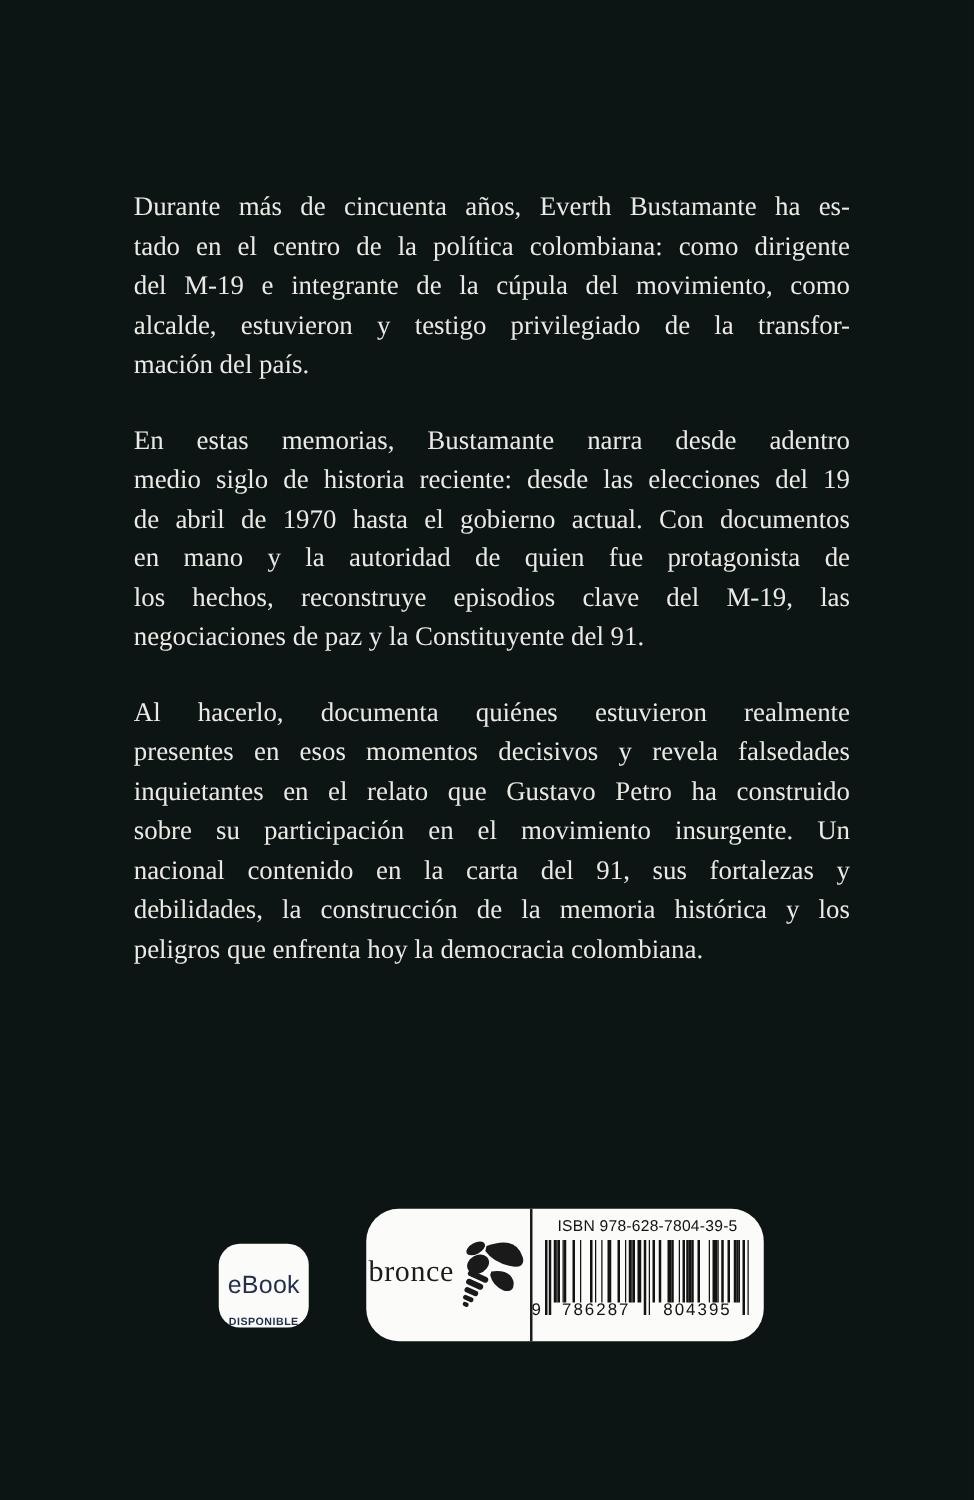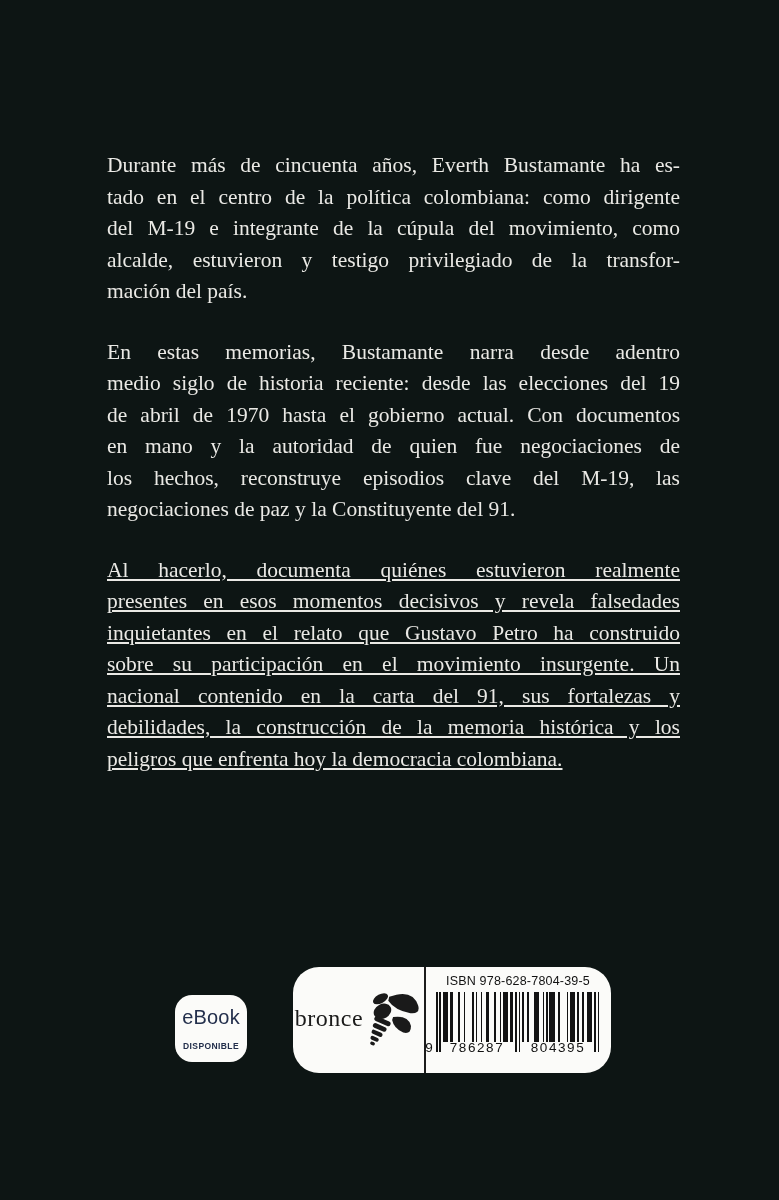--- a/index.html
+++ b/index.html
@@ -8,29 +8,29 @@
     position:relative;width:779px;height:1200px;overflow:hidden;
     background:#0d1514;
     font-family:"Liberation Serif",serif;
   }
   
   .text-block{
     position:absolute;left:107px;top:150px;width:573px;
     color:#eae9e5;font-size:21.5px;line-height:31.5px;
   }
   .para{margin:0 0 29px 0;}
-  .para:last-child{margin-bottom:16px;text-decoration:underline;}
+  .para:last-child{margin-bottom:16px;}
   .line{text-align:justify;text-align-last:justify;white-space:normal;}
   .line.last{text-align-last:left;}
 
   
   .ebook-badge{
     position:absolute;left:175px;top:995px;width:72px;height:67px;
     background:#fbfbf9;border-radius:17px;
-    display:flex;flex-direction:column;align-items:center;justify-content:center;
+    display:flex;flex-direction:column;align-items:center;justify-content:flex-end;
     font-family:"Liberation Sans",sans-serif;color:#232f4c;gap:12px;
   }
   .ebook-title{font-size:20px;line-height:21px;letter-spacing:.2px;}
   .ebook-sub{font-size:8.5px;font-weight:bold;letter-spacing:.4px;margin-top:1px;}
 
   
   .pub-box{
     position:absolute;left:293px;top:967px;width:318px;height:106px;
     background:#fbfbf9;border-radius:26px;
   }
@@ -80,21 +80,21 @@
       <div class="line">Durante más de cincuenta años, Everth Bustamante ha es-</div>
       <div class="line">tado en el centro de la política colombiana: como dirigente</div>
       <div class="line">del M-19 e integrante de la cúpula del movimiento, como</div>
       <div class="line">alcalde, estuvieron y testigo privilegiado de la transfor-</div>
       <div class="line last">mación del país.</div>
     </div>
     <div class="para">
       <div class="line">En estas memorias, Bustamante narra desde adentro</div>
       <div class="line">medio siglo de historia reciente: desde las elecciones del 19</div>
       <div class="line">de abril de 1970 hasta el gobierno actual. Con documentos</div>
-      <div class="line">en mano y la autoridad de quien fue negociaciones de</div>
+      <div class="line">en mano y la autoridad de quien fue protagonista de</div>
       <div class="line">los hechos, reconstruye episodios clave del M-19, las</div>
       <div class="line last">negociaciones de paz y la Constituyente del 91.</div>
     </div>
     <div class="para">
       <div class="line">Al hacerlo, documenta quiénes estuvieron realmente</div>
       <div class="line">presentes en esos momentos decisivos y revela falsedades</div>
       <div class="line">inquietantes en el relato que Gustavo Petro ha construido</div>
       <div class="line">sobre su participación en el movimiento insurgente. Un</div>
       <div class="line">nacional contenido en la carta del 91, sus fortalezas y</div>
       <div class="line">debilidades, la construcción de la memoria histórica y los</div>

